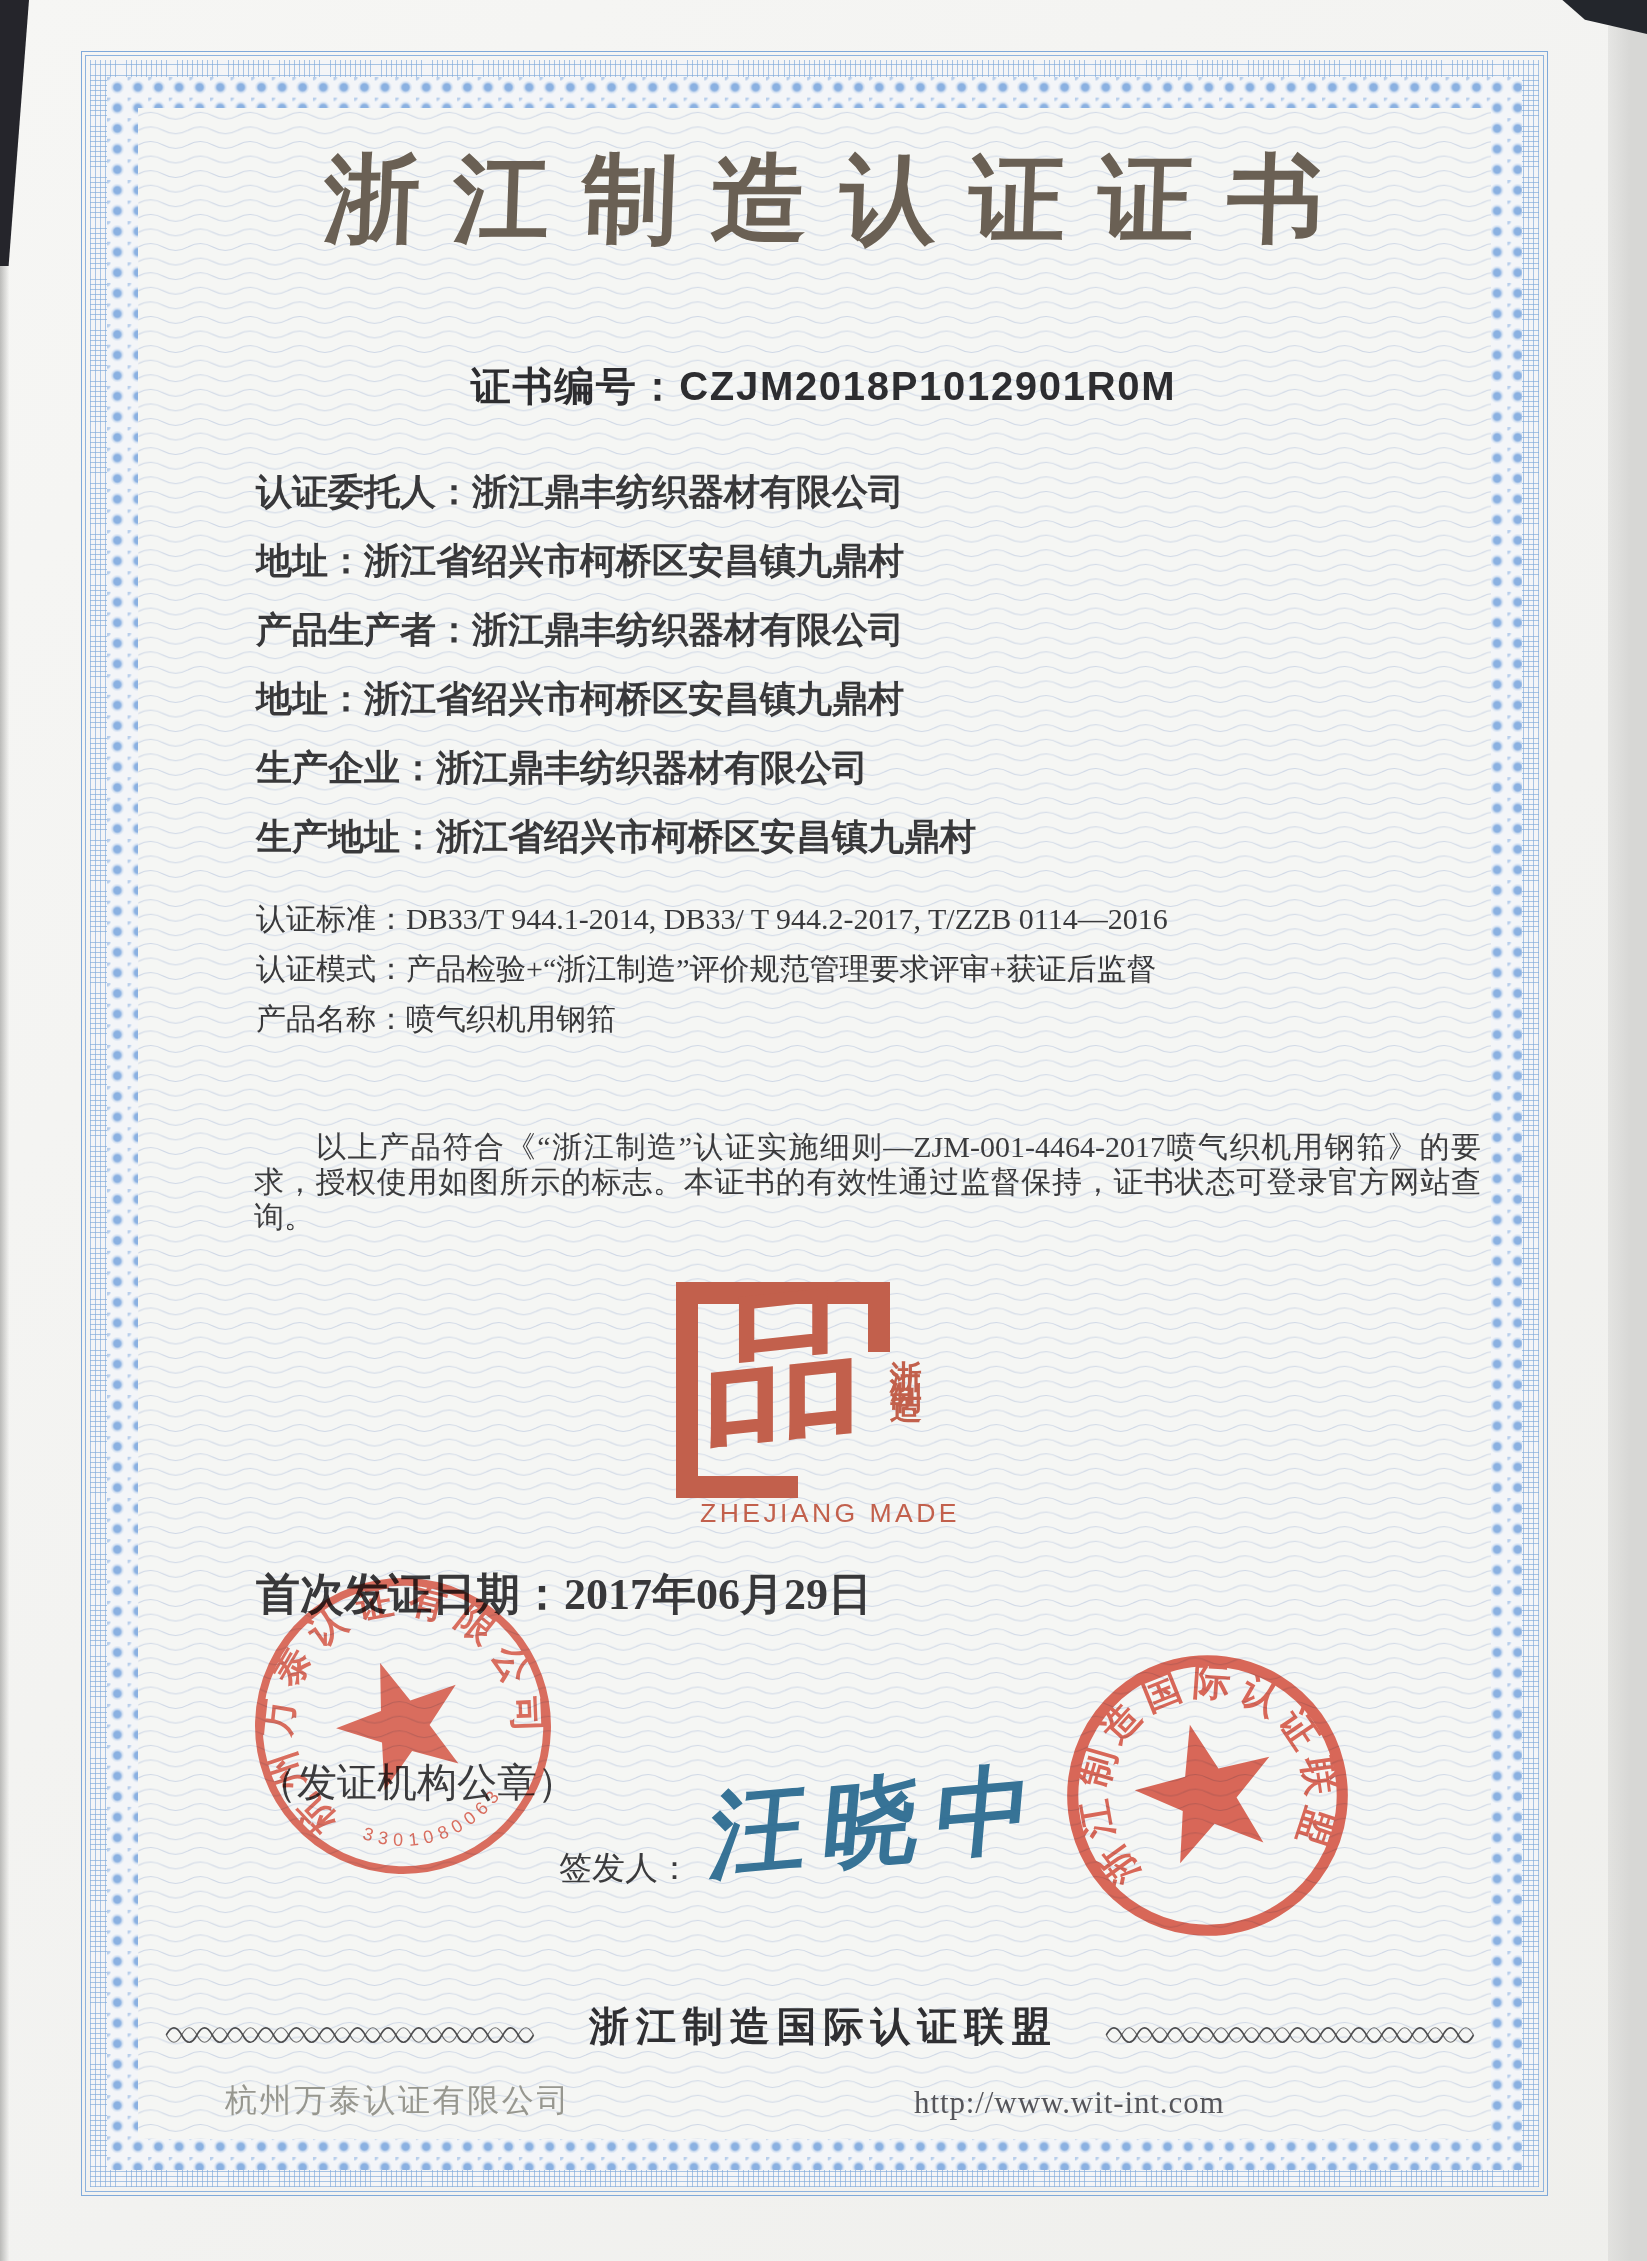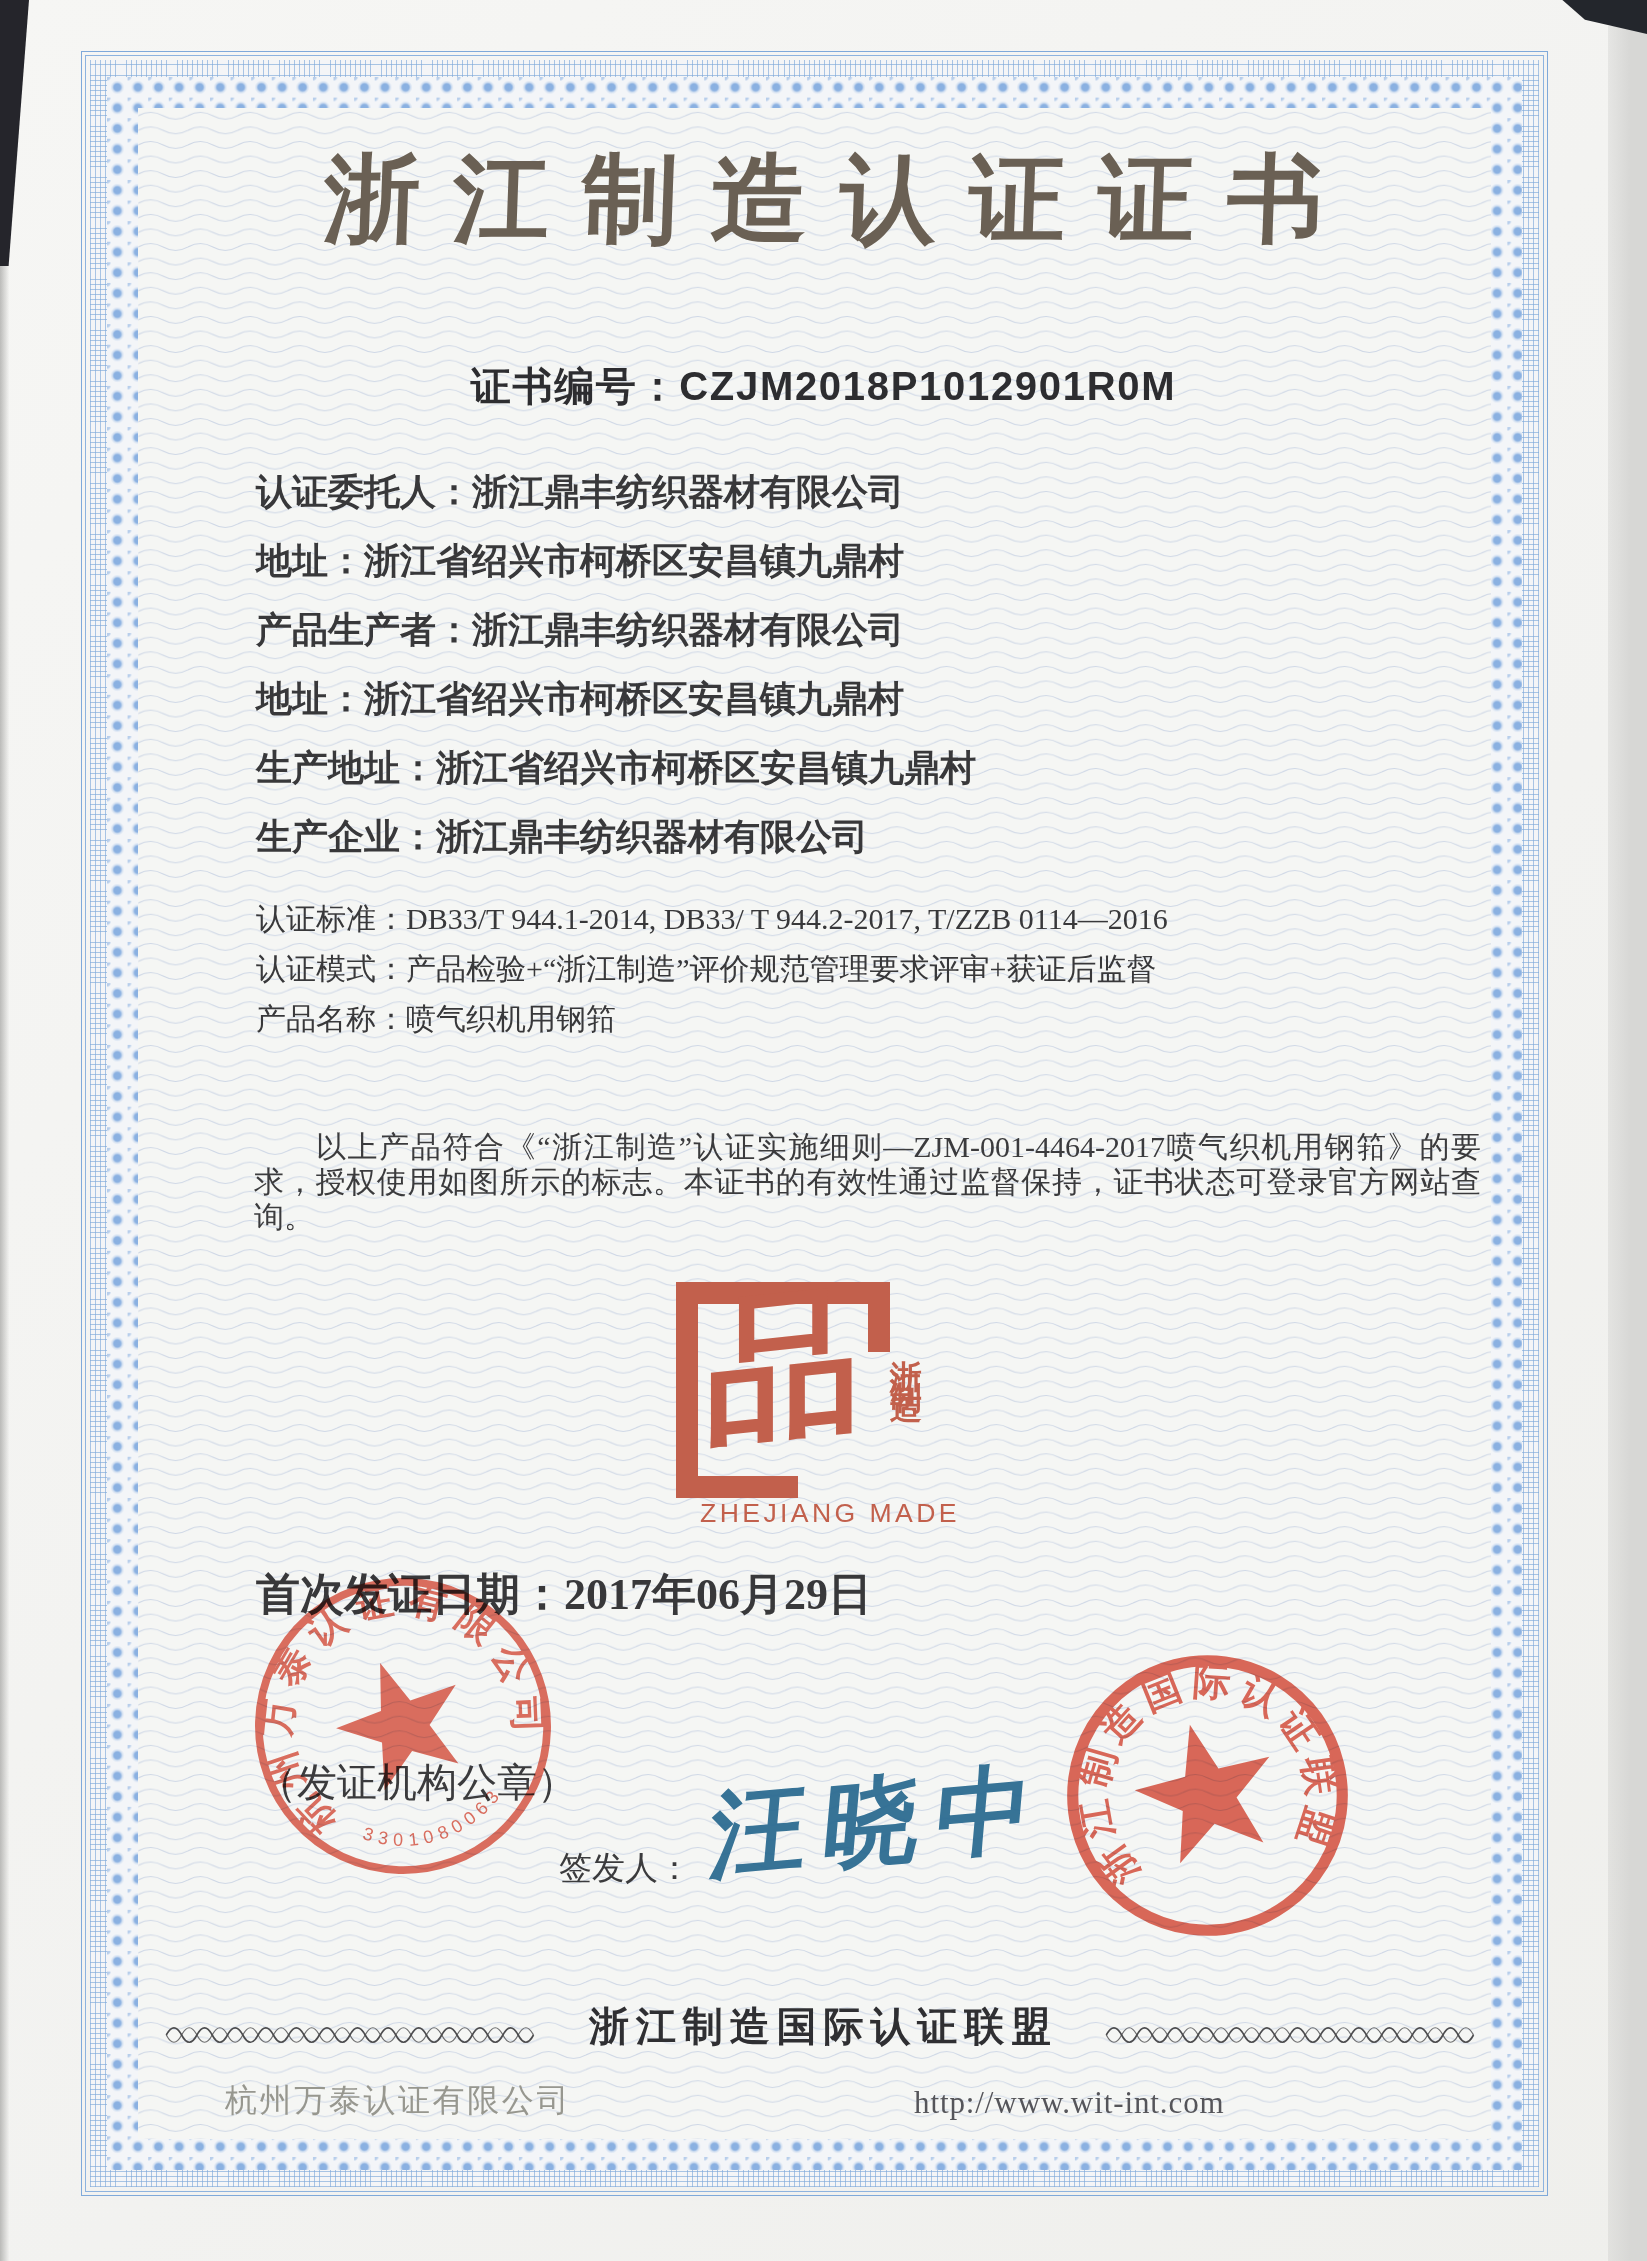--- a/index.html
+++ b/index.html
@@ -120,22 +120,22 @@
 
     <div class="certline">
       <span>证书编号：</span><span>CZJM2018P1012901R0M</span>
     </div>
 
     <div class="fields">
       <div class="f-row"><span>认证委托人：</span><span>浙江鼎丰纺织器材有限公司</span></div>
       <div class="f-row"><span>地址：</span><span>浙江省绍兴市柯桥区安昌镇九鼎村</span></div>
       <div class="f-row"><span>产品生产者：</span><span>浙江鼎丰纺织器材有限公司</span></div>
       <div class="f-row"><span>地址：</span><span>浙江省绍兴市柯桥区安昌镇九鼎村</span></div>
+      <div class="f-row"><span>生产企业：</span><span>浙江鼎丰纺织器材有限公司</span></div>
       <div class="f-row"><span>生产地址：</span><span>浙江省绍兴市柯桥区安昌镇九鼎村</span></div>
-      <div class="f-row"><span>生产企业：</span><span>浙江鼎丰纺织器材有限公司</span></div>
     </div>
 
     <div class="specs">
       <div class="s-row"><span>认证标准：</span><span>DB33/T 944.1-2014, DB33/ T 944.2-2017, T/ZZB 0114—2016</span></div>
       <div class="s-row"><span>认证模式：</span><span>产品检验+“浙江制造”评价规范管理要求评审+获证后监督</span></div>
       <div class="s-row"><span>产品名称：</span><span>喷气织机用钢筘</span></div>
     </div>
 
     <div class="para">以上产品符合《“浙江制造”认证实施细则—ZJM-001-4464-2017喷气织机用钢筘》的要求，授权使用如图所示的标志。本证书的有效性通过监督保持，证书状态可登录官方网站查询。</div>
 

